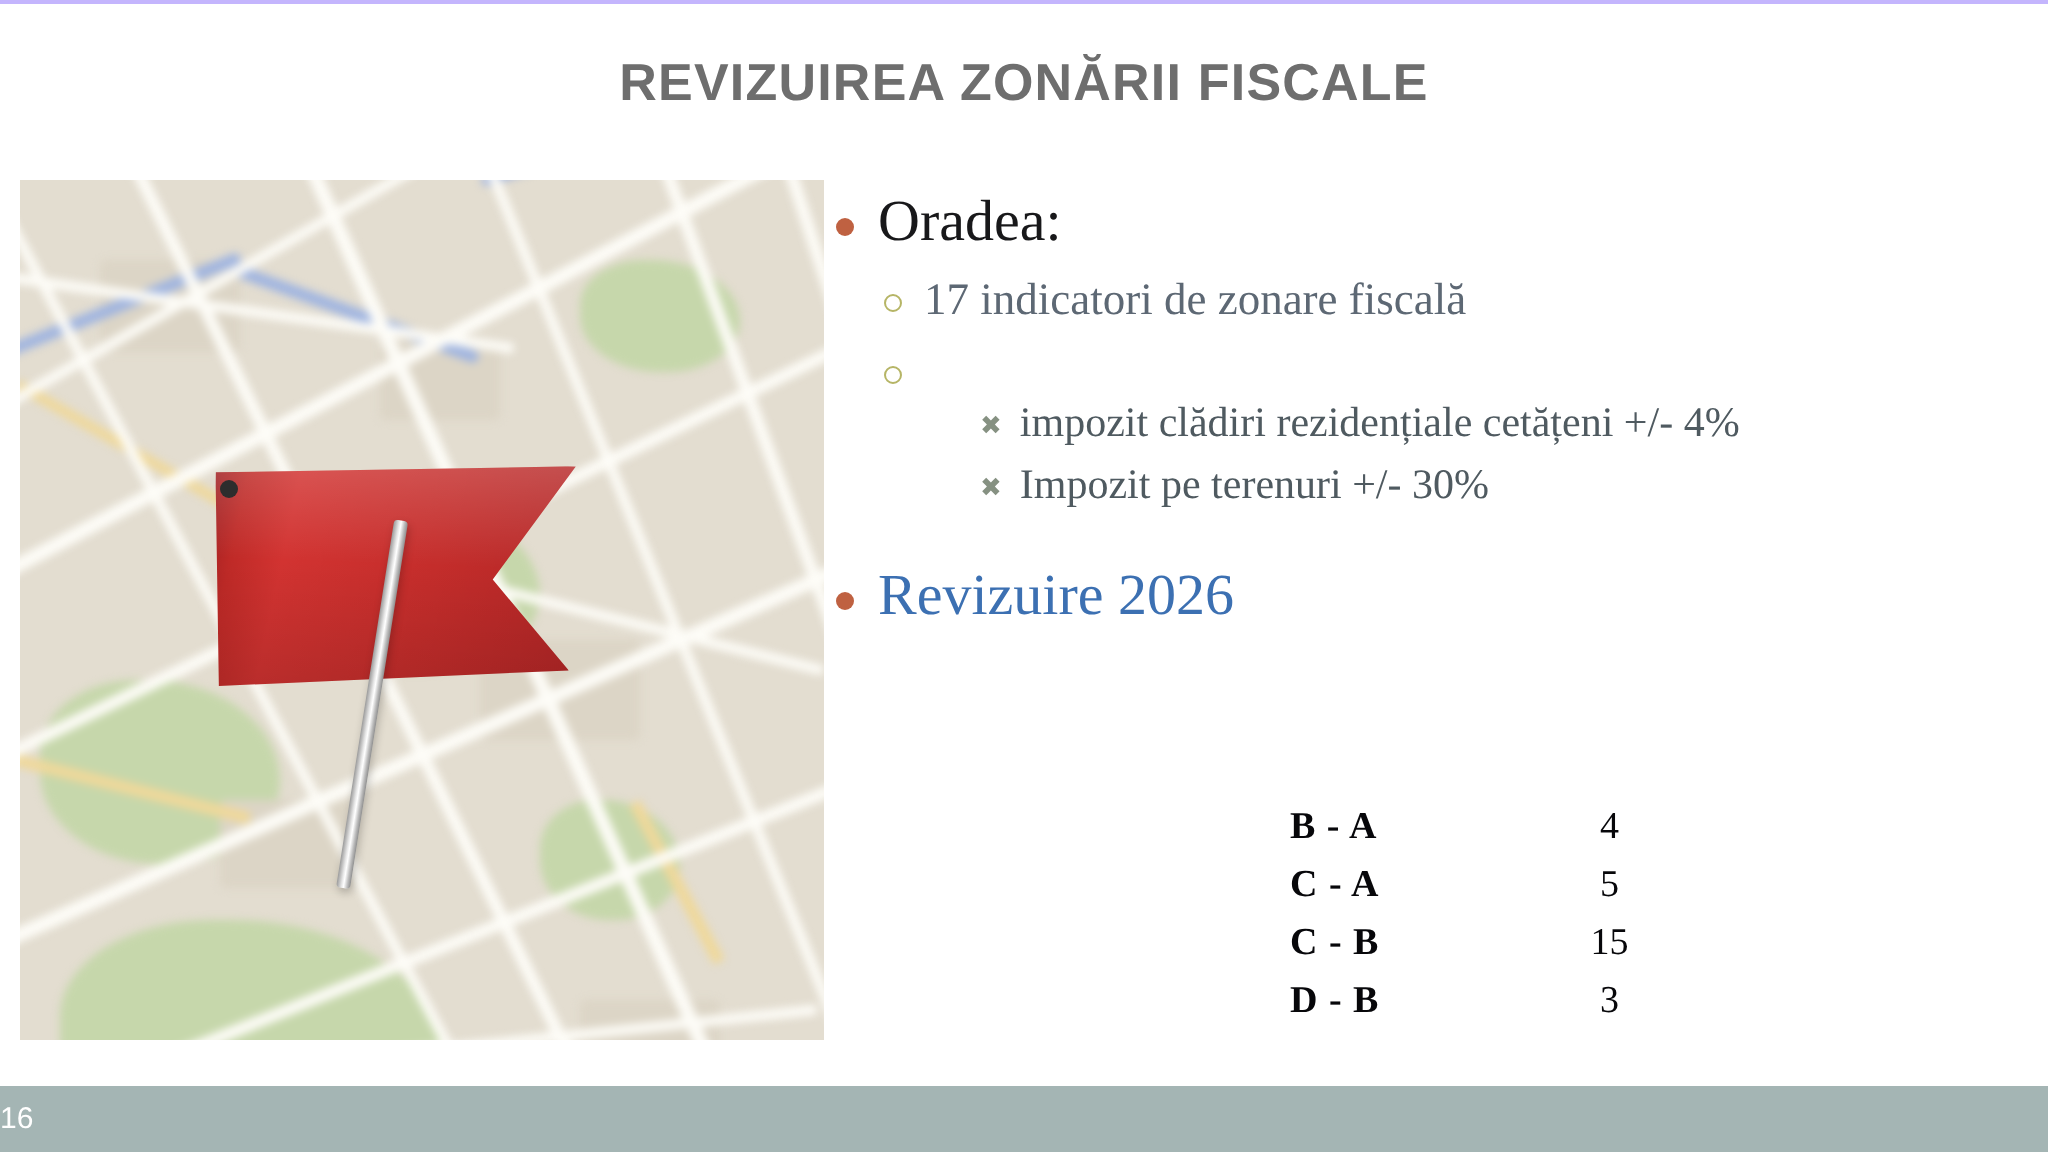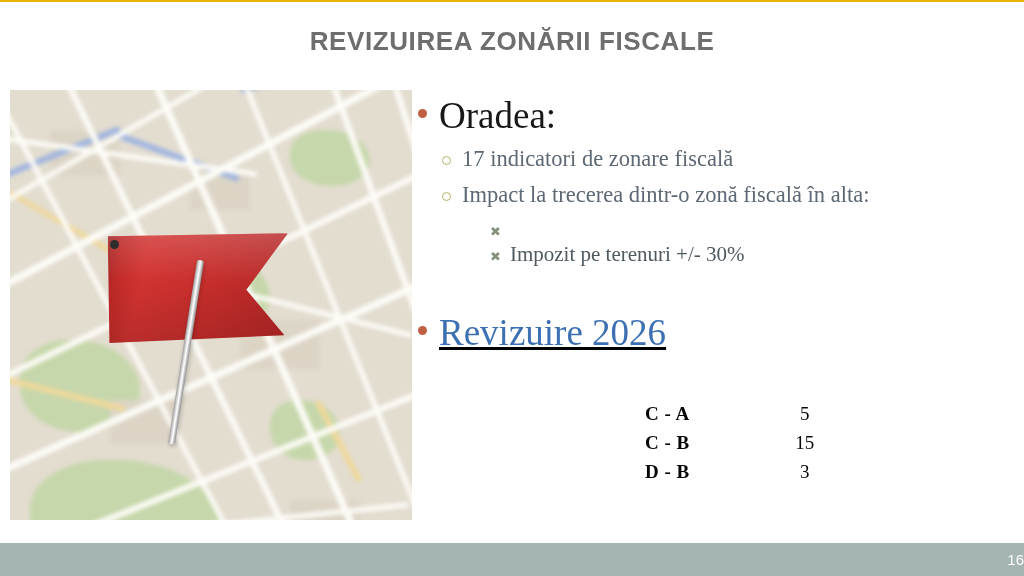--- a/index.html
+++ b/index.html
@@ -6,21 +6,21 @@
   body{
     width:1024px;height:576px;
     background:#ffffff;
     font-family:"Liberation Serif", serif;
     overflow:hidden;
     position:relative;
   }
   #slide{
     position:absolute;inset:0;
     background:#ffffff;
-    border-top:2px solid #eab308;
+    border-top:2px solid #c4b5fd;
     box-sizing:border-box;
     padding-left:20px;
   }
 
   
   .title{
     position:absolute;
     left:0;right:0;top:24px;
     text-align:center;
     font-family:"Liberation Sans", sans-serif;
@@ -87,24 +87,24 @@
   .l1{
     display:flex;align-items:flex-start;
     margin:0 0 6px 0;
   }
   .l1 .dot{
     width:9px;height:9px;border-radius:50%;
     background:#bf6141;
     margin-top:15px;margin-right:12px;flex:0 0 auto;
   }
   .l1 .txt{
-    font-size:37px;line-height:1.2;color:#18181a;text-align:center;
+    font-size:29px;line-height:1.2;color:#18181a;text-align:center;
   }
   .l1.blue .txt{color:#3c70b2;}
-  .l1.blue{margin-top:42px;text-decoration:underline;}
+  .l1.blue{margin-top:24px;}
 
   .l2{
     display:flex;align-items:flex-start;
     margin:0 0 6px 0;padding-left:24px;
   }
   .l2 .ring{
     width:9px;height:9px;border-radius:50%;
     border:1.6px solid #b6b566;
     margin-top:12px;margin-right:11px;flex:0 0 auto;
     box-sizing:border-box;
@@ -139,21 +139,21 @@
     white-space:nowrap;
   }
   .tbl td.k{font-weight:bold;letter-spacing:.5px;text-align:left;padding-right:92px;}
   .tbl td.v{font-weight:normal;text-align:center;width:46px;}
 
   
   .footer{
     position:absolute;left:0;right:0;bottom:0;
     height:33px;
     background:#a4b5b4;
-    display:flex;align-items:center;justify-content:flex-end;
+    display:flex;align-items:center;justify-content:flex-start;
   }
   .footer .num{
     font-family:"Liberation Sans", sans-serif;
     font-size:15px;color:#ffffff;
   }
 </style>
 </head>
 <body>
 
 <div id="slide">
@@ -215,41 +215,45 @@
       <span class="dot"></span>
       <span class="txt">Oradea:</span>
     </div>
 
     <div class="l2">
       <span class="ring"></span>
       <span class="txt">17 indicatori de zonare fiscală</span>
     </div>
     <div class="l2">
       <span class="ring"></span>
-      <span class="txt">Impact la trecerea dintr-o zonă fiscală în alta:</span>
     </div>
 
     <div class="l3">
       <span class="star">✖</span>
+      <span class="txt">impozit clădiri rezidențiale cetățeni +/- 4%</span>
     </div>
     <div class="l3">
       <span class="star">✖</span>
       <span class="txt">Impozit pe terenuri +/- 30%</span>
     </div>
 
     <div class="l1 blue">
       <span class="dot"></span>
       <span class="txt">Revizuire 2026</span>
     </div>
 
   </div>
 
   <table class="tbl">
     <tbody>
       <tr>
+        <td class="k">B - A</td>
+        <td class="v">4</td>
+      </tr>
+      <tr>
         <td class="k">C - A</td>
         <td class="v">5</td>
       </tr>
       <tr>
         <td class="k">C - B</td>
         <td class="v">15</td>
       </tr>
       <tr>
         <td class="k">D - B</td>
         <td class="v">3</td>

